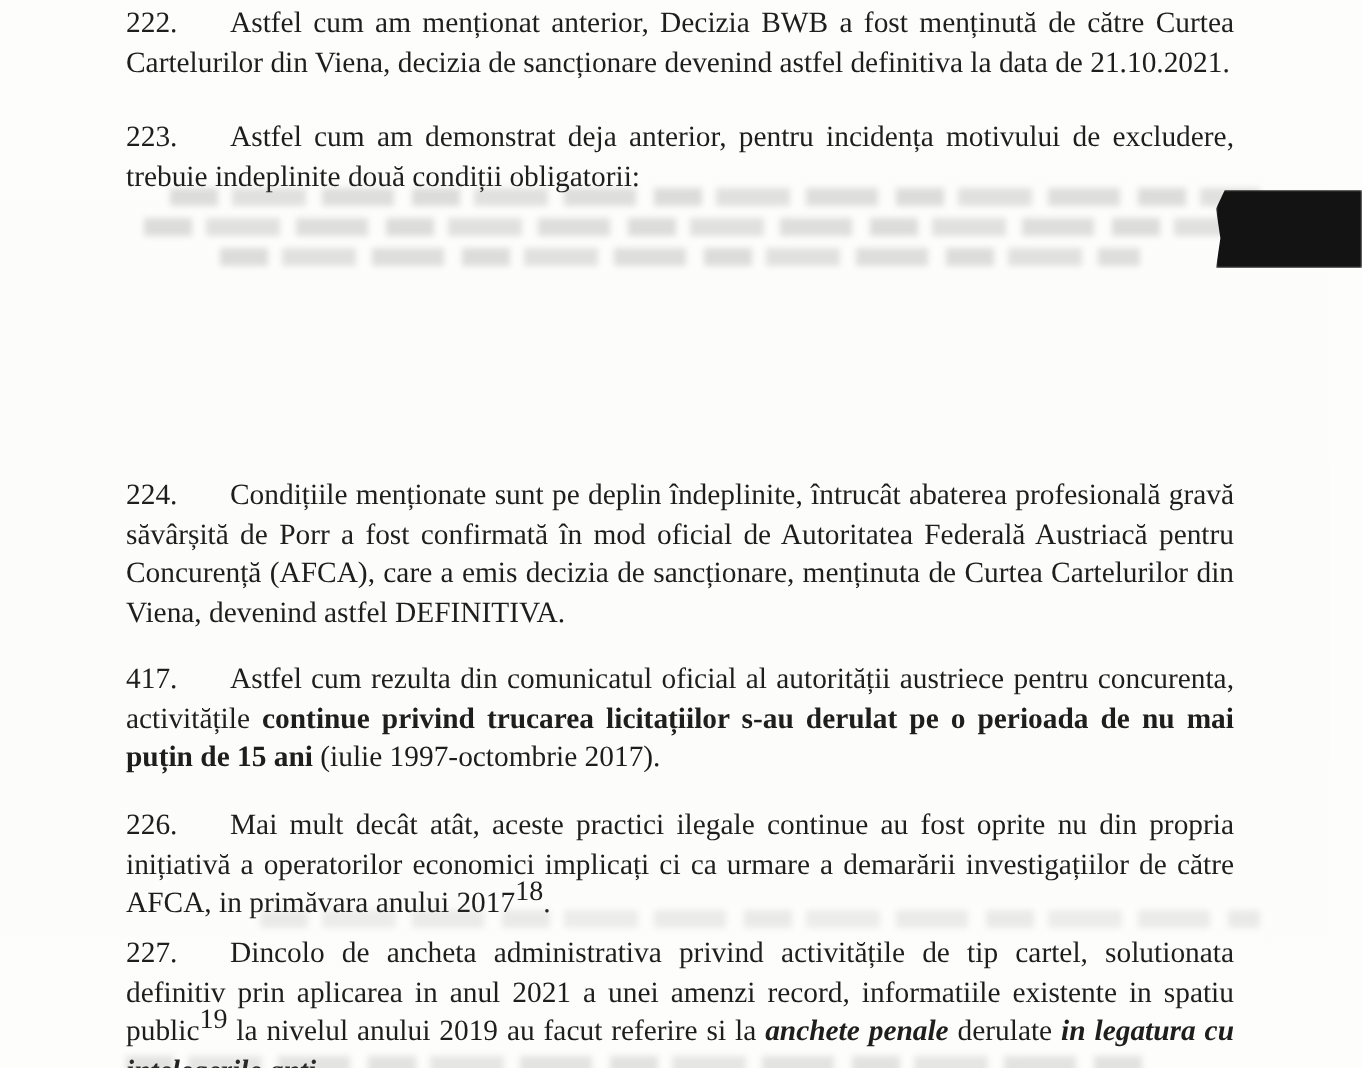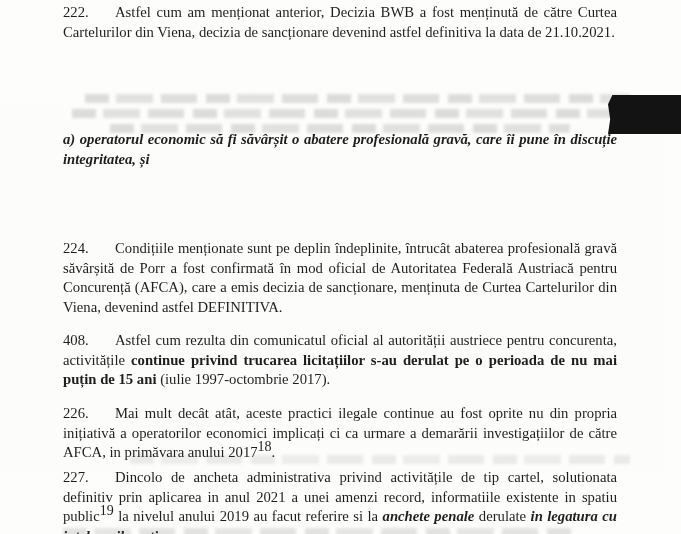--- a/index.html
+++ b/index.html
@@ -44,33 +44,33 @@
     filter: blur(0.4px);
   }
 </style>
 </head>
 <body>
 
 <div class="page">
 
   <div class="para" style="top:3px"><span class="num">222.</span><span>Astfel cum am menționat anterior, Decizia BWB a fost menținută de către Curtea Cartelurilor din Viena, decizia de sancționare devenind astfel definitiva la data de 21.10.2021.</span></div>
 
+  <div class="para" style="top:60px"><span class="num">223.</span><span>Astfel cum am demonstrat deja anterior, pentru incidența motivului de excludere, trebuie indeplinite două condiții obligatorii:</span></div>
 
   <div class="ghost-line" style="top:94px;  left:85px;  width:545px;"></div>
   <div class="ghost-line" style="top:109px; left:72px;  width:555px;"></div>
   <div class="ghost-line" style="top:124px; left:110px; width:460px;"></div>
 
   <div class="redaction"></div>
 
-  <div class="para bi" style="top:130px"><span>a) operatorul economic să fi săvârșit o abatere profesională gravă, care îi pune în discuție integritatea, și</span></div>
 
 
   <div class="para" style="top:239px"><span class="num">224.</span><span>Condițiile menționate sunt pe deplin îndeplinite, întrucât abaterea profesională gravă săvârșită de Porr a fost confirmată în mod oficial de Autoritatea Federală Austriacă pentru Concurență (AFCA), care a emis decizia de sancționare, menținuta de Curtea Cartelurilor din Viena, devenind astfel DEFINITIVA.</span></div>
 
-  <div class="para" style="top:331px"><span class="num">408.</span><span>Astfel cum rezulta din comunicatul oficial al autorității austriece pentru concurenta, activitățile </span><span class="b">continue privind trucarea licitațiilor s-au derulat pe o perioada de nu mai puțin de 15 ani</span><span> (iulie 1997-octombrie 2017).</span></div>
+  <div class="para" style="top:331px"><span class="num">417.</span><span>Astfel cum rezulta din comunicatul oficial al autorității austriece pentru concurenta, activitățile </span><span class="b">continue privind trucarea licitațiilor s-au derulat pe o perioada de nu mai puțin de 15 ani</span><span> (iulie 1997-octombrie 2017).</span></div>
 
   <div class="para" style="top:404px"><span class="num">226.</span><span>Mai mult decât atât, aceste practici ilegale continue au fost oprite nu din propria inițiativă a operatorilor economici implicați ci ca urmare a demarării investigațiilor de către AFCA, in primăvara anului 2017</span><sup>18</sup><span>.</span></div>
 
   <div class="ghost-line ghost-light" style="top:455px; left:130px; width:500px;"></div>
 
   <div class="para" style="top:468px"><span class="num">227.</span><span>Dincolo de ancheta administrativa privind activitățile de tip cartel, solutionata definitiv prin aplicarea in anul 2021 a unei amenzi record, informatiile existente in spatiu public</span><sup>19</sup><span> la nivelul anului 2019 au facut referire si la </span><span class="bi">anchete penale</span><span> derulate </span><span class="bi">in legatura cu intelegerile anti-</span></div>
 
   <div class="ghost-line" style="top:528px; left:63px; width:510px; opacity:0.45;"></div>
 
 </div>

